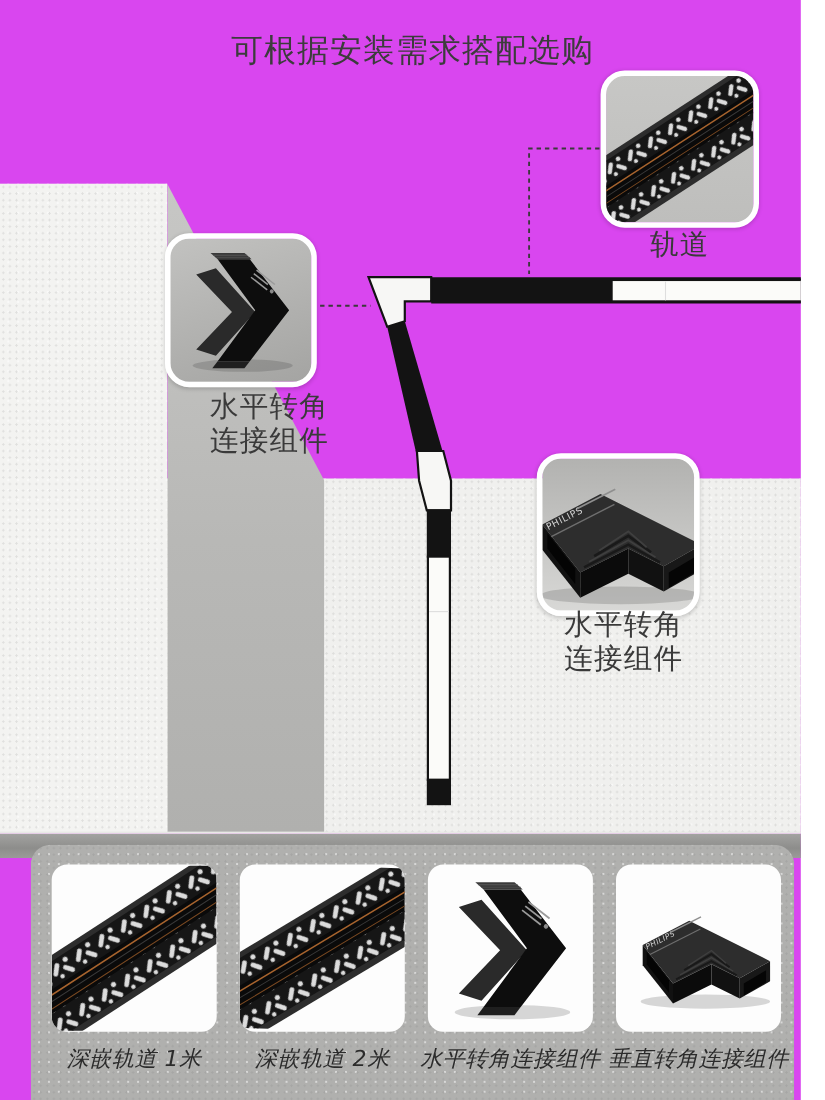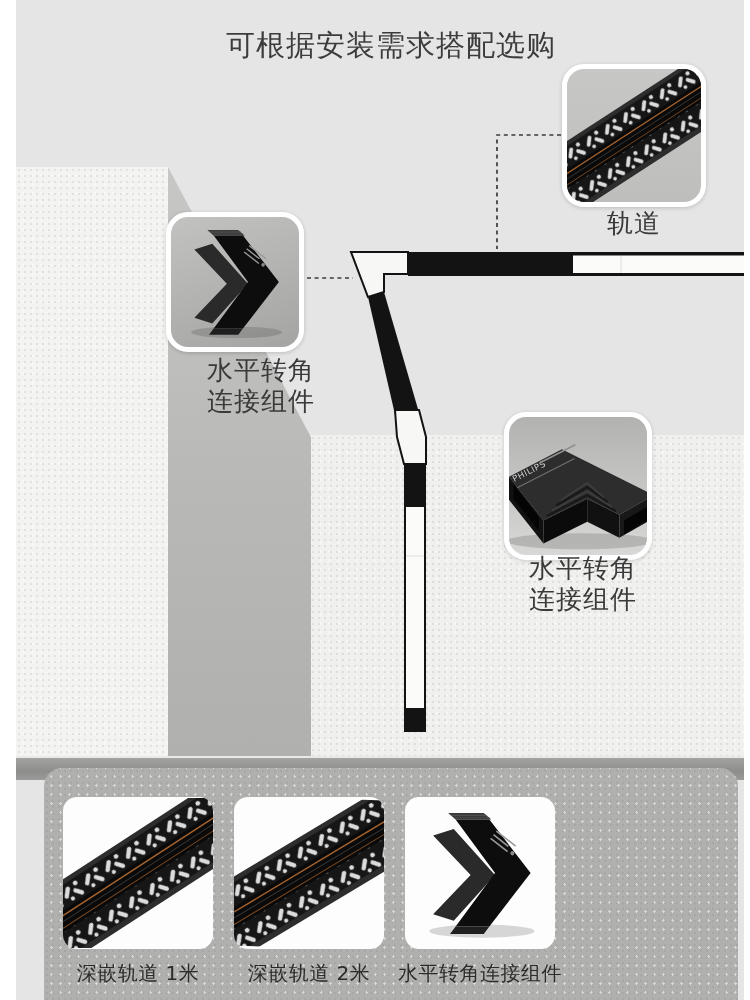--- a/index.html
+++ b/index.html
@@ -1,20 +1,19 @@
 <!DOCTYPE html>
 <html><head>
 <meta charset="utf-8">
 <style>
   html,body{margin:0;padding:0;}
   .page{
     position:relative; width:728px; height:1000px; overflow:hidden;
-    background:#e5e5e5;
+    background:#d946ef;
     font-family:"DejaVu Sans","Liberation Sans",sans-serif;
-    margin-left:16px;
     -webkit-font-smoothing:antialiased;
   }
   .abs{position:absolute;}
   .tex{
     background-image:
       radial-gradient(rgba(110,110,110,.14) 1px, transparent 1.2px),
       radial-gradient(rgba(255,255,255,.5) 1px, transparent 1.2px);
     background-size:6px 6px,9px 9px;
     background-position:0 0,3px 4px;
   }
@@ -54,21 +53,21 @@
     font-size:26px; line-height:31px; letter-spacing:1px;
   }
   .label-track{ left:546px; top:208px; width:144px;text-align:center; }
   .label-hcorner{ left:139px; top:355px; width:160px;text-align:right; }
   .label-vcorner{ left:487px; top:553px; width:160px; }
   
   .bottom-panel{
     left:28px; top:768px; width:694px; height:250px; z-index:6;
     background-color:#b0b0ae; border-radius:18px;
   }
-  .product-cell{ position:absolute; top:29px; width:168px; }
+  .product-cell{ position:absolute; top:18px; width:168px;font-style:italic; }
   .cell-0{left:10px;} .cell-1{left:181px;} .cell-2{left:352px;} .cell-3{left:523px;}
   .product-tile{
     width:150px; height:152px; margin:0 auto; background:#fdfdfd;
     border-radius:14px; overflow:hidden;
   }
   .product-tile svg{ display:block; width:150px; height:152px; }
   .product-label{
     margin-top:11px; text-align:center; font-size:20px; color:#2b2b2b; letter-spacing:.5px;
     white-space:nowrap;
   }
@@ -218,15 +217,23 @@
 
     <div class="product-cell cell-2">
       <div class="product-tile">
         <svg viewBox="0 0 160 160">
             <use href="#sym-chevron"></use>
           </svg>
       </div>
       <div class="product-label">水平转角连接组件</div>
     </div>
 
+    <div class="product-cell cell-3">
+      <div class="product-tile">
+        <svg viewBox="0 0 170 125">
+            <use href="#sym-lcorner" x="5" y="5"></use>
+          </svg>
+      </div>
+      <div class="product-label">垂直转角连接组件</div>
+    </div>
 
   </div>
 </div>
 
 </body></html>

